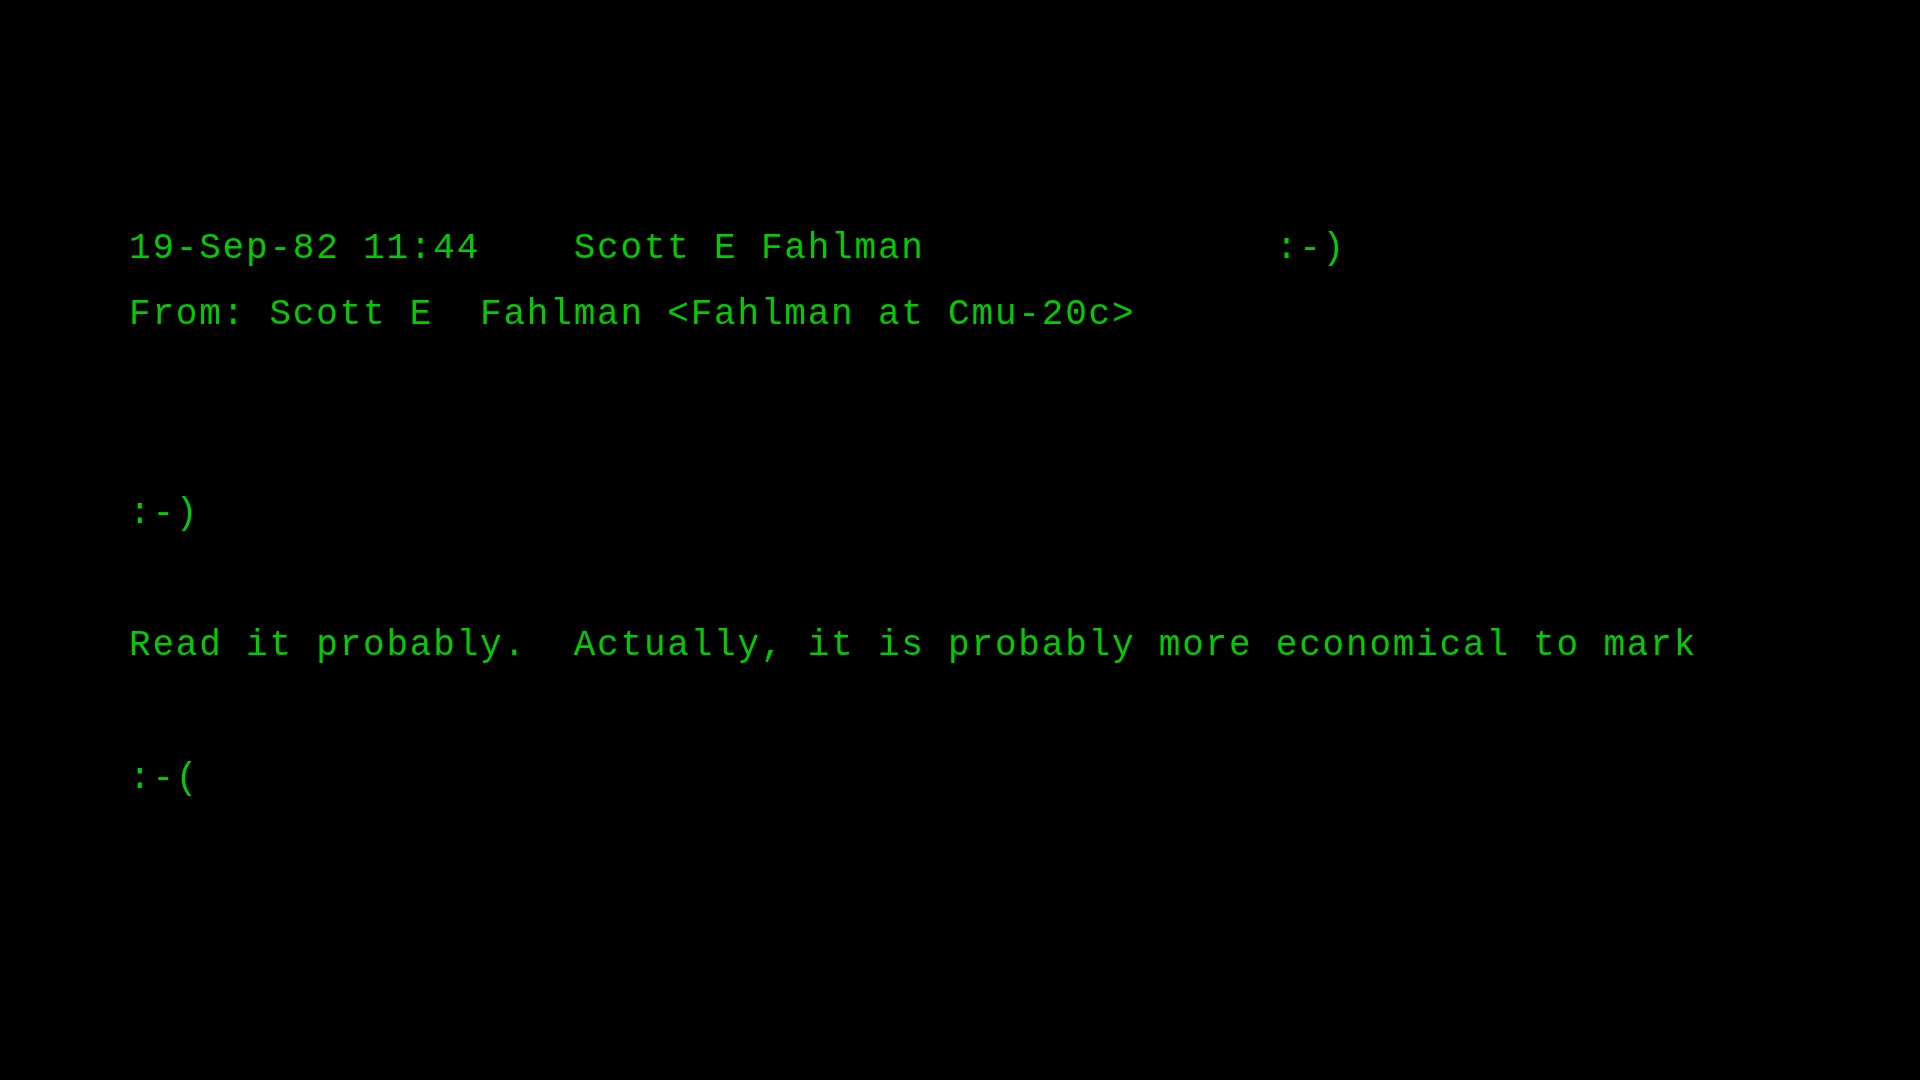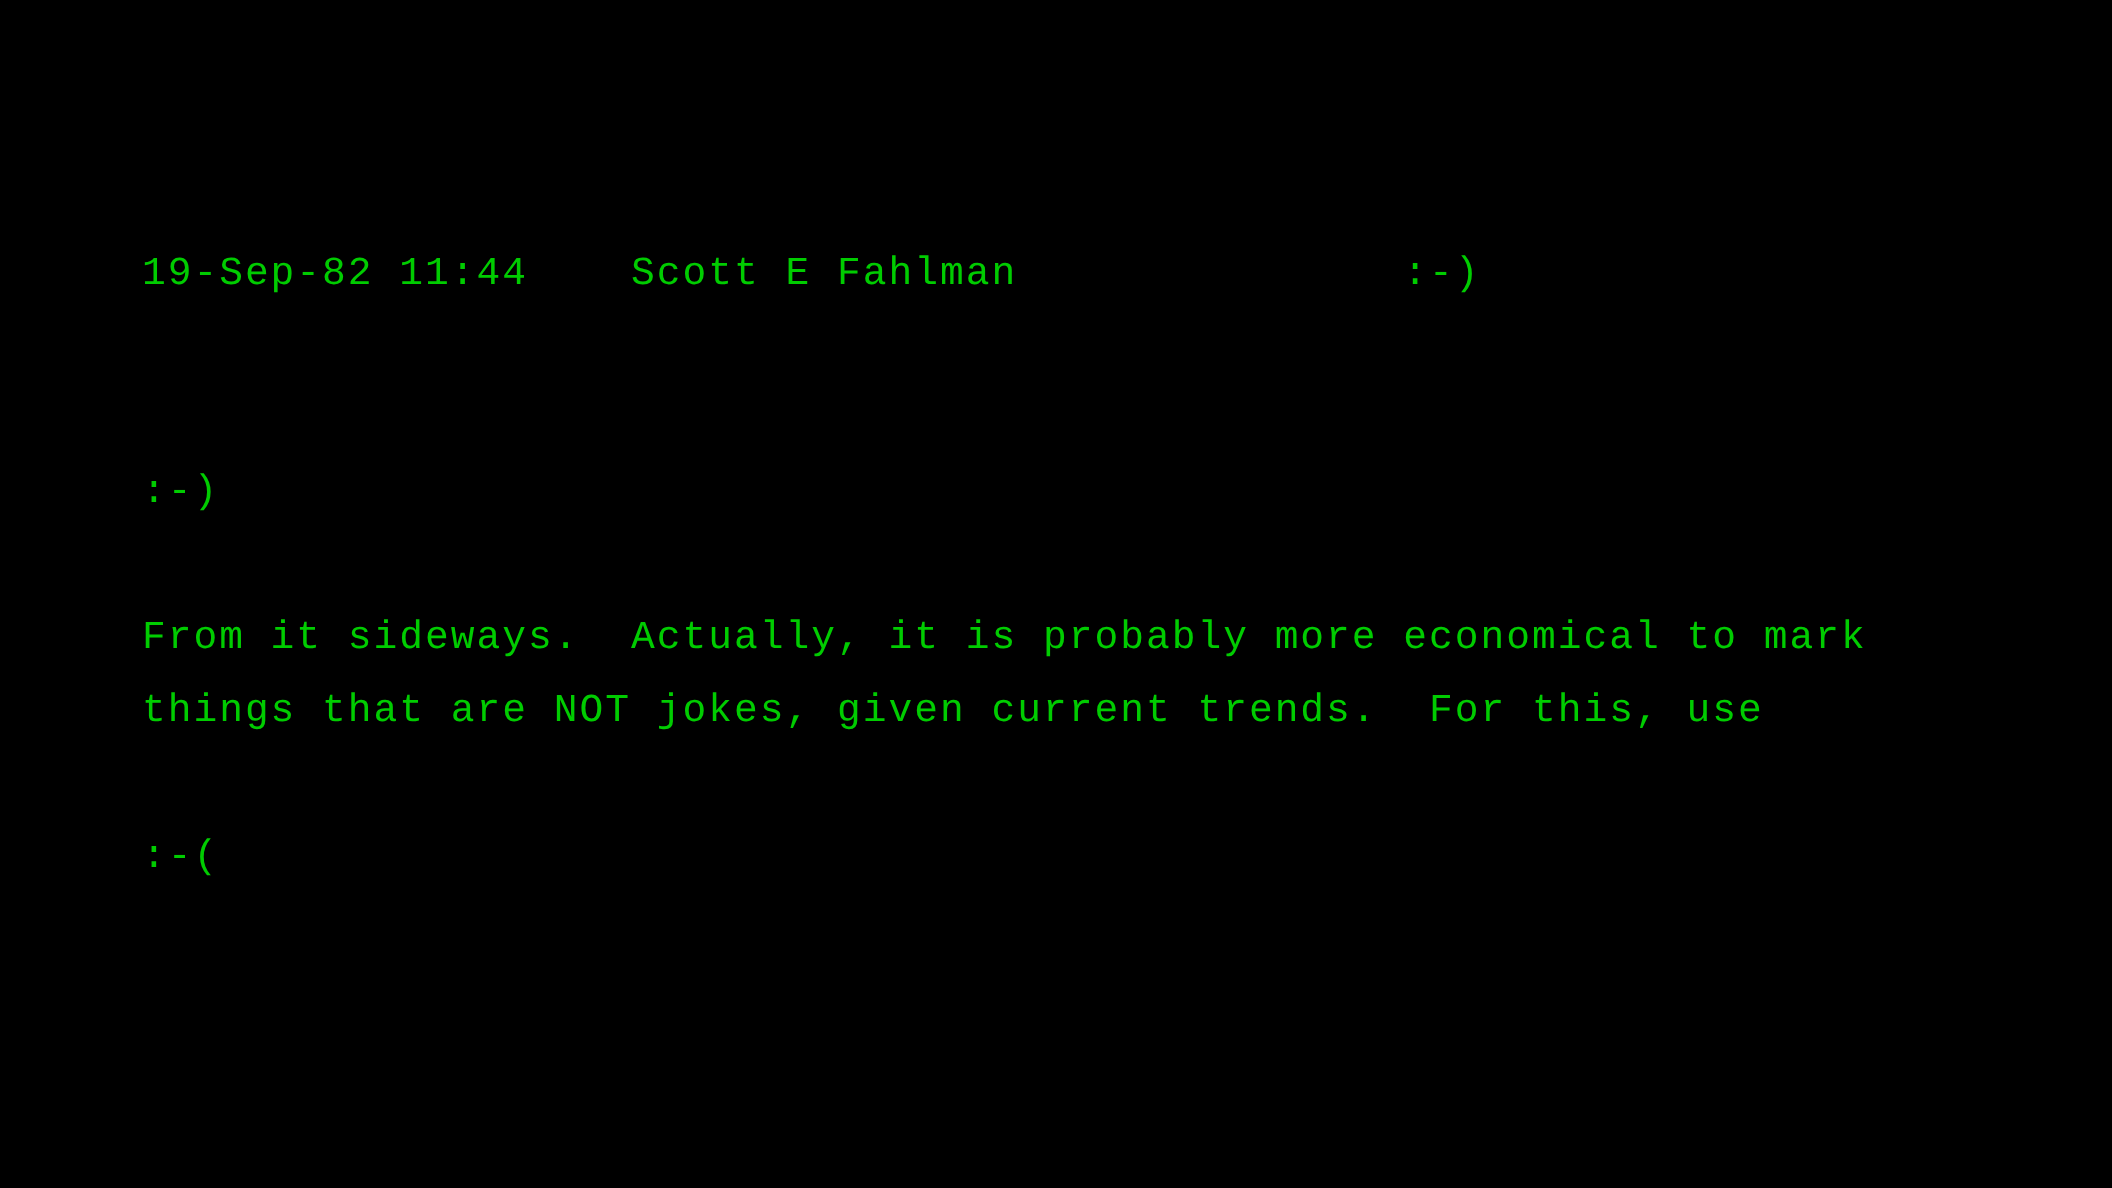--- a/index.html
+++ b/index.html
@@ -35,21 +35,21 @@
     .emoticon {
       font-size: 36px;
       letter-spacing: 0.05em;
     }
   </style>
 </head>
 <body>
 
 <div class="terminal">
   <div class="line">19-Sep-82 11:44    Scott E Fahlman               :-)</div>
+  <div class="line">From: Scott E  Fahlman &lt;Fahlman at Cmu-20c&gt;</div>
   <div class="blank"></div>
   <div class="blank"></div>
   <div class="line emoticon">:-)</div>
   <div class="blank"></div>
-  <div class="line">From it sideways.  Actually, it is probably more economical to mark</div>
-  <div class="line">things that are NOT jokes, given current trends.  For this, use</div>
+  <div class="line">Read it probably.  Actually, it is probably more economical to mark</div>
   <div class="blank"></div>
   <div class="line emoticon">:-(</div>
 </div>
 
 </body></html>

